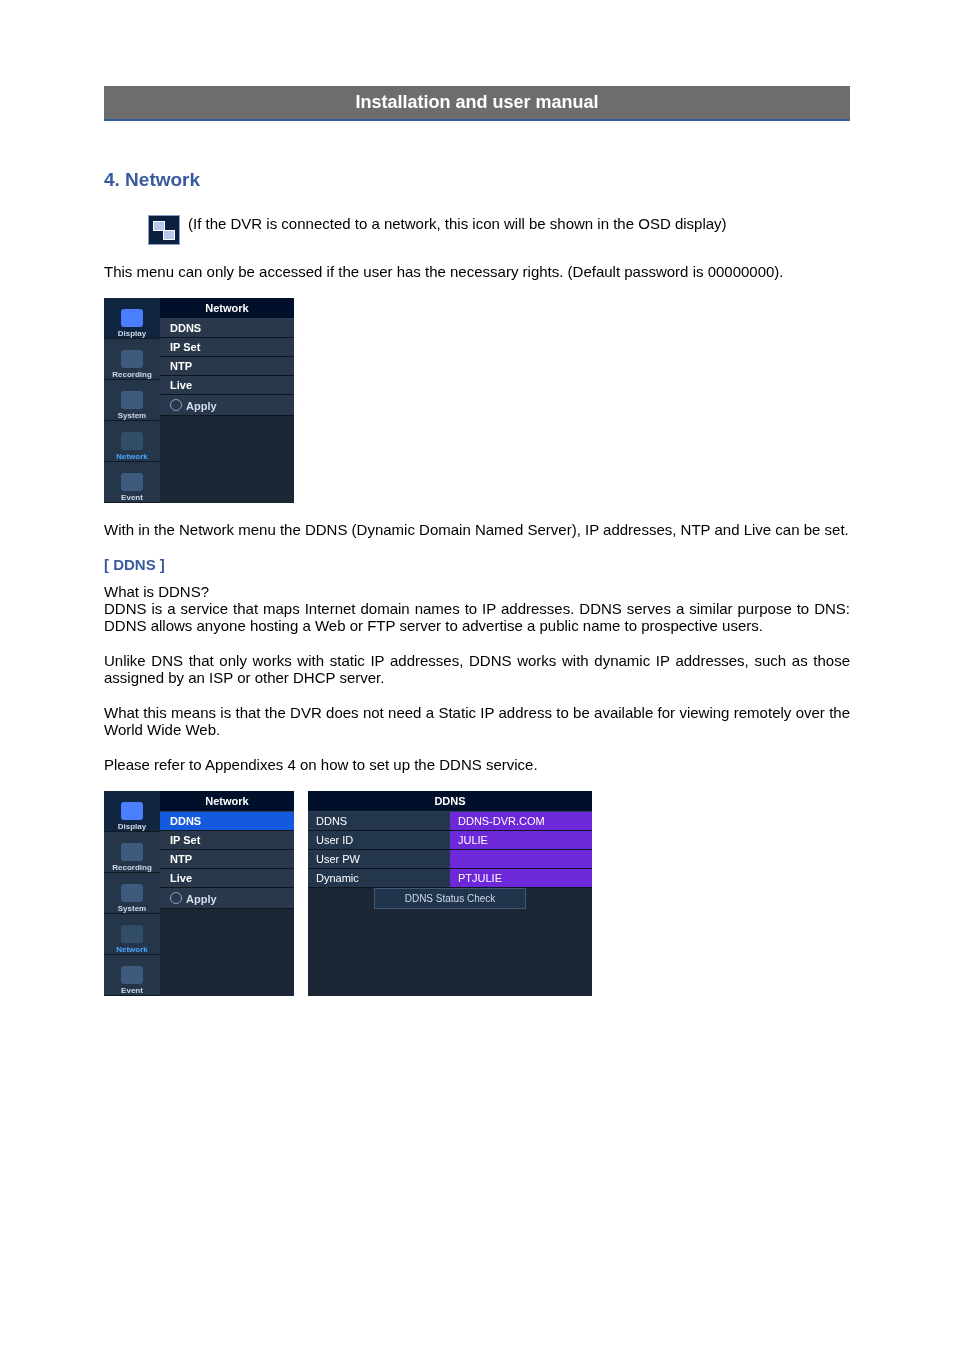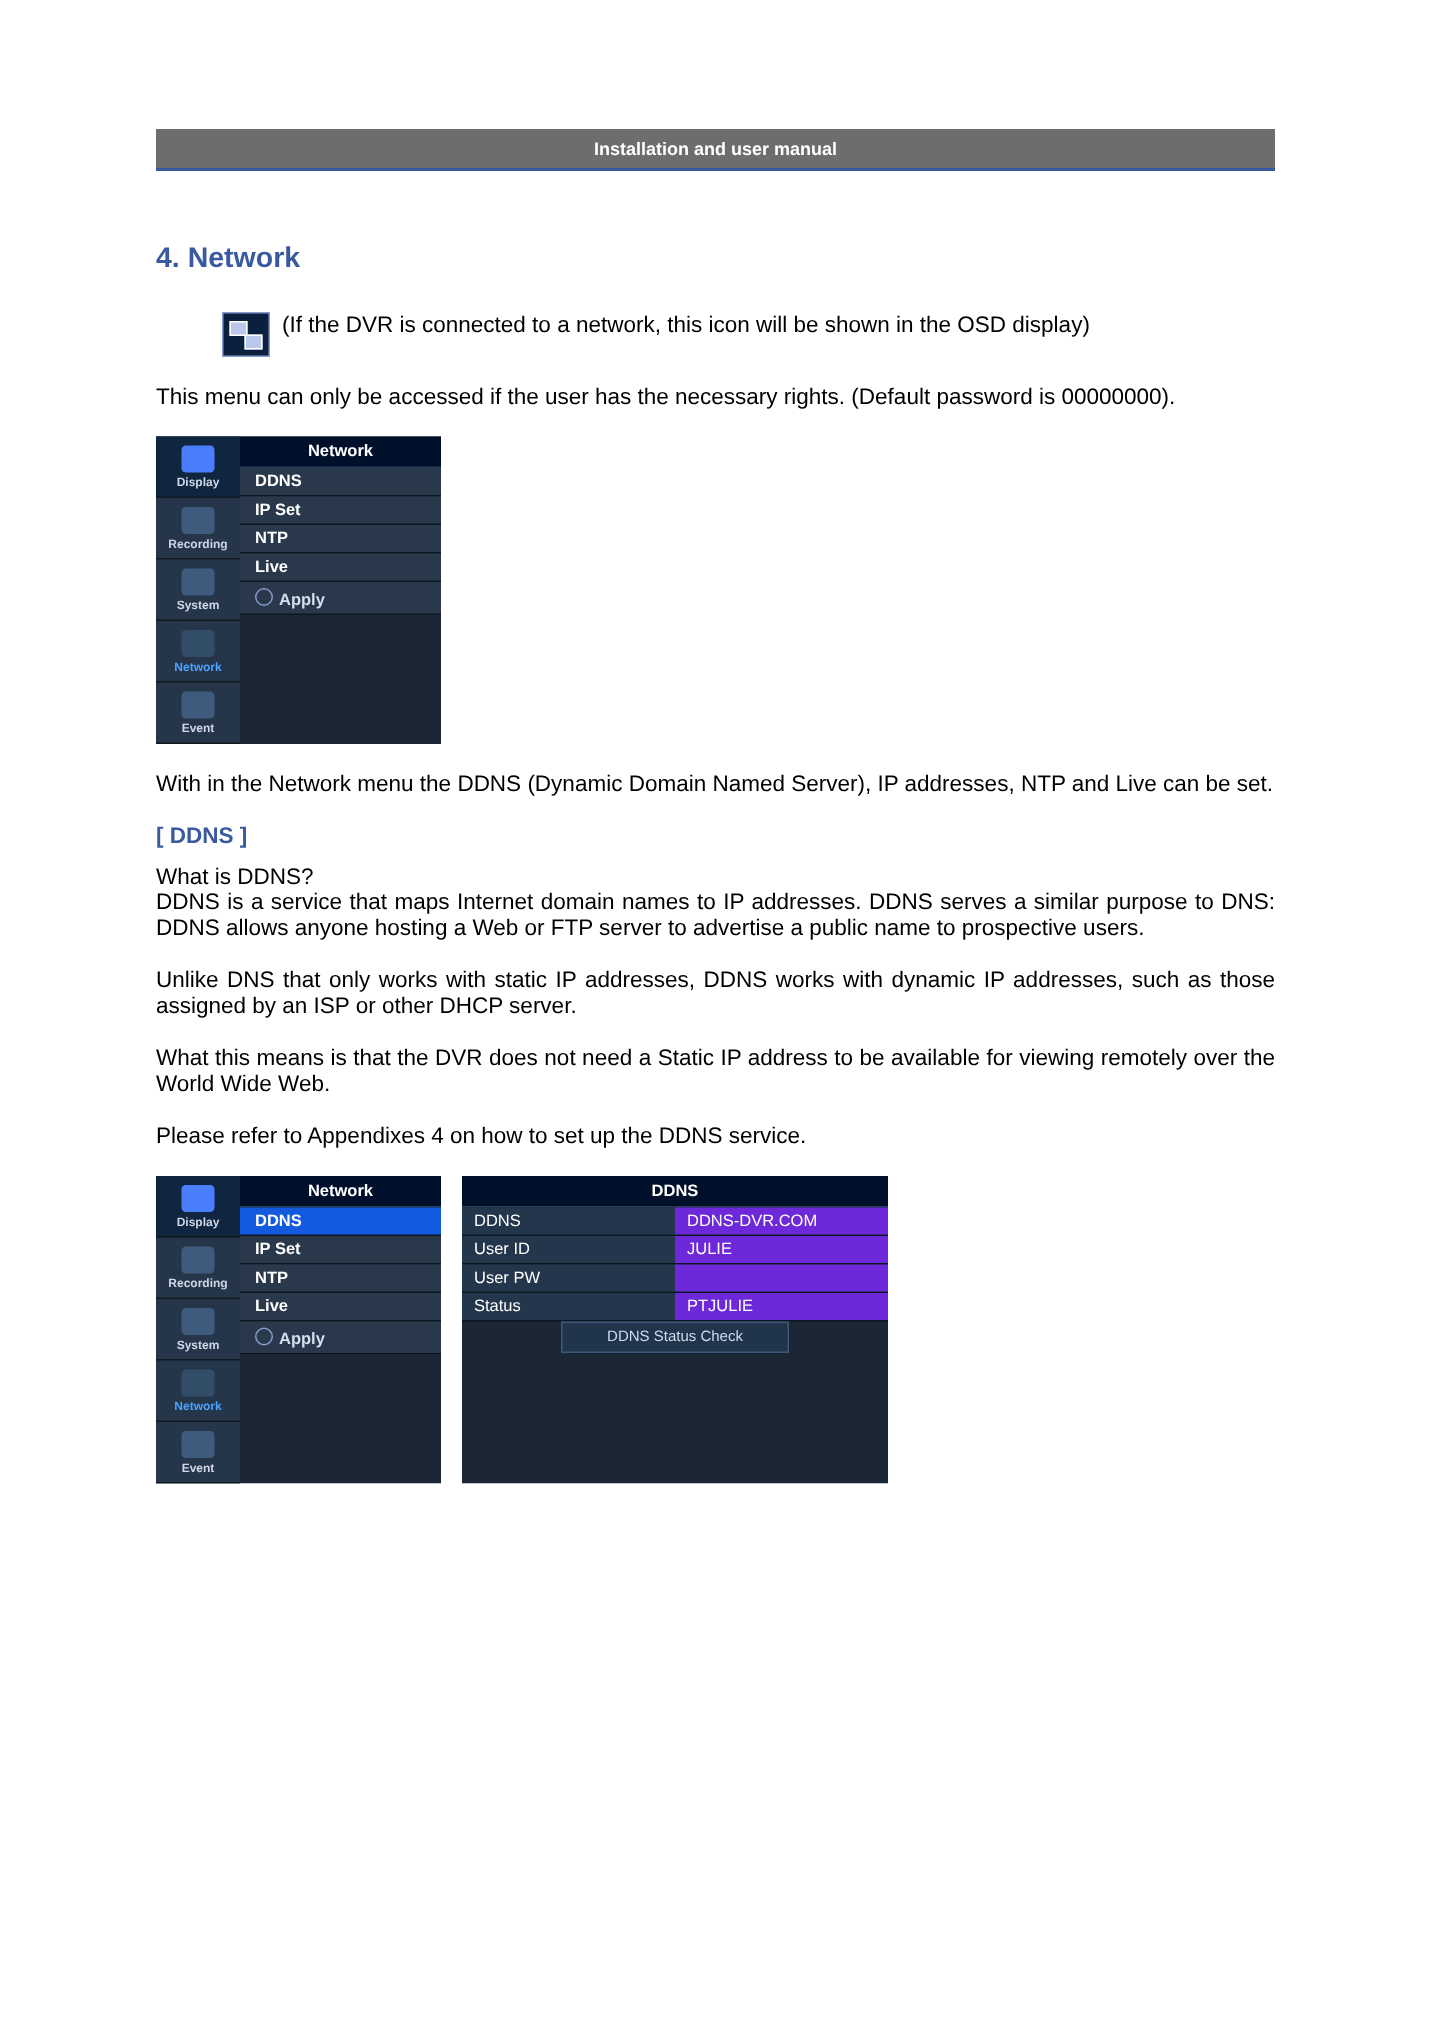--- a/index.html
+++ b/index.html
@@ -13,21 +13,21 @@
     width:954px;
     margin:0 auto;
     padding:86px 104px 0 104px;
     box-sizing:border-box;
   }
   .title-bar{
     background:#6d6d6d;
     color:#fff;
     font-weight:bold;
     text-align:center;
-    font-size:12px;
+    font-size:18px;
     padding:6px 0;
     border-bottom:2px solid #3a5aa0;
   }
   h1.section{
     color:#3a5aa0;
     font-size:19px;
     margin:48px 0 24px 0;
   }
   .icon-row{
     display:flex;
@@ -57,21 +57,21 @@
   }
   .side-col{
     width:56px;
     background:#26364a;
   }
   .side-item{
     height:40px;
     display:flex;
     flex-direction:column;
     align-items:center;
-    justify-content:center;
+    justify-content:flex-end;
     font-size:8px;
     color:#cfd7e6;
     font-weight:bold;
     border-bottom:1px solid #101820;
   }
   .side-item.active{color:#4aa3ff;}
   .side-item .ico{
     width:22px;height:18px;background:#3e5a7c;border-radius:3px;margin-bottom:2px;
   }
   .side-item.selected{background:#0f2540;}
@@ -221,21 +221,21 @@
         </div>
       <div class="ddns-row">
           <div class="k">User ID</div>
           <div class="v">JULIE</div>
         </div>
       <div class="ddns-row">
           <div class="k">User PW</div>
           <div class="v"></div>
         </div>
       <div class="ddns-row">
-          <div class="k">Status</div>
+          <div class="k">Dynamic</div>
           <div class="v">PTJULIE</div>
         </div>
       <div class="ddns-btn">DDNS Status Check</div>
       <div class="ddns-blank"></div>
     </div>
   </div>
 
 </div>
 
 </body></html>

